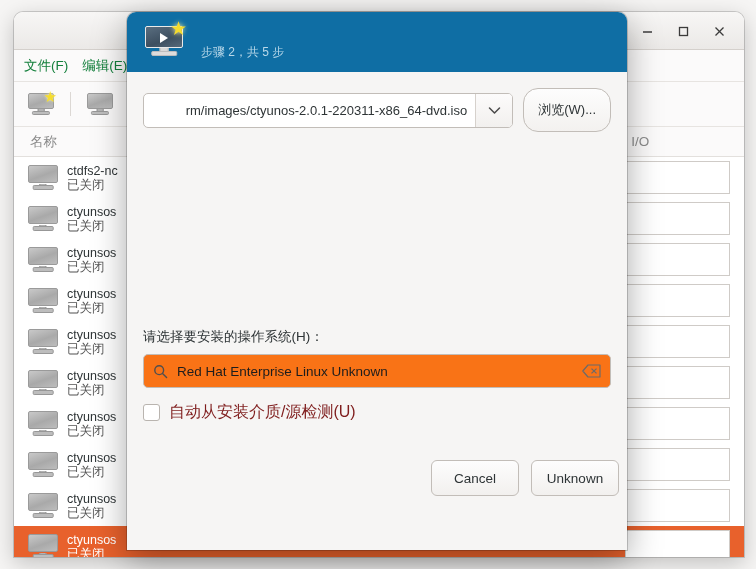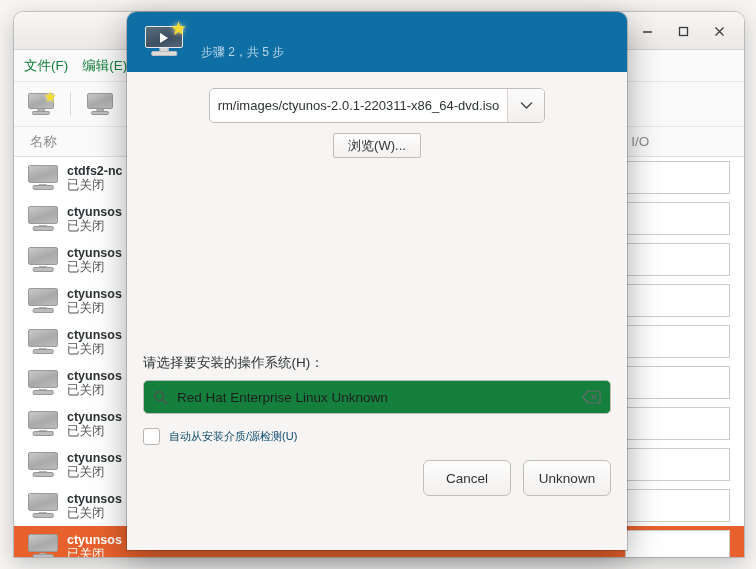--- a/index.html
+++ b/index.html
@@ -188,21 +188,21 @@
     margin-right: 9px;
   }
   .vm-row-text {
     display: flex;
     flex-direction: column;
     justify-content: center;
     line-height: 1.12;
   }
   .vm-row-title {
     font-size: 12.5px;
-    font-weight: bold;
+    font-weight: normal;
     color: #2e3436;
     white-space: nowrap;
   }
   .vm-row-sub {
     font-size: 12.5px;
     color: #555;
     white-space: nowrap;
   }
   .vm-row.selected .vm-row-title,
   .vm-row.selected .vm-row-sub { color: #ffffff; }
@@ -296,21 +296,20 @@
   .field-label {
     font-size: 13.5px;
     color: #2e3436;
     margin-bottom: 8px;
   }
 
   .combo-row {
     display: flex;
     align-items: center;
     gap: 10px;
-    flex-direction: column;
   }
   .combo {
     display: flex;
     flex: 1 1 auto;
     height: 33px;
     border: 1px solid #c2bdb8;
     border-radius: 5px;
     background: #ffffff;
     overflow: hidden;
     min-width: 0;
@@ -331,43 +330,43 @@
     flex: 0 0 auto;
     width: 36px;
     border-left: 1px solid #d6d1cc;
     background: linear-gradient(180deg,#fcfbfb 0%,#f2f0ee 100%);
     display: flex;
     align-items: center;
     justify-content: center;
     color: #4a4a4a;
   }
   .btn {
-    height: 25px;
+    height: 44px;
     border: 1px solid #c2bdb8;
-    border-radius: 2px;
+    border-radius: 15px;
     background: linear-gradient(180deg,#fdfdfd 0%,#f3f1ef 100%);
     font-size: 13px;
     color: #2e3436;
     padding: 0 14px;
     display: inline-flex;
     align-items: center;
     justify-content: center;
     white-space: nowrap;
     box-sizing: border-box;
   }
 
   .mid-gap { height: 196px; }
 
   .search-box {
     display: flex;
     align-items: center;
     height: 34px;
     border: 1px solid #c2bdb8;
     border-radius: 5px;
-    background: #15803d;
+    background: #f97316;
     padding: 4px 9px;
     box-sizing: border-box;
   }
   .search-ico { flex: 0 0 auto; margin-right: 9px; color: #4f4f4f; display:flex; }
   .search-val {
     flex: 1 1 auto;
     font-size: 13.5px;
     color: #1d1d1d;
     white-space: nowrap;
     overflow: hidden;
@@ -380,32 +379,32 @@
     margin-top: 14px;
   }
   .checkbox {
     width: 15px; height: 15px;
     border: 1px solid #b9b4af;
     border-radius: 3px;
     background: #ffffff;
     margin-right: 9px;
     flex: 0 0 auto;
   }
-  .check-label { font-size: 11px; color: #0c4a6e; }
+  .check-label { font-size: 16px; color: #7f1d1d; }
 
   .dlg-actions {
     position: absolute;
     left: 0;
     bottom: 0;
     width: 100%;
     height: 56px;
     display: flex;
     align-items: center;
     justify-content: flex-end;
-    padding-right: 16px;
+    padding-right: 8px;
     gap: 12px;
     box-sizing: border-box;
     background: #f6f5f4;
   }
   .act-btn {
     height: 34px;
     min-width: 86px;
     border: 1px solid #c2bdb8;
     border-radius: 6px;
     background: linear-gradient(180deg,#fdfdfd 0%,#f2f0ee 100%);

